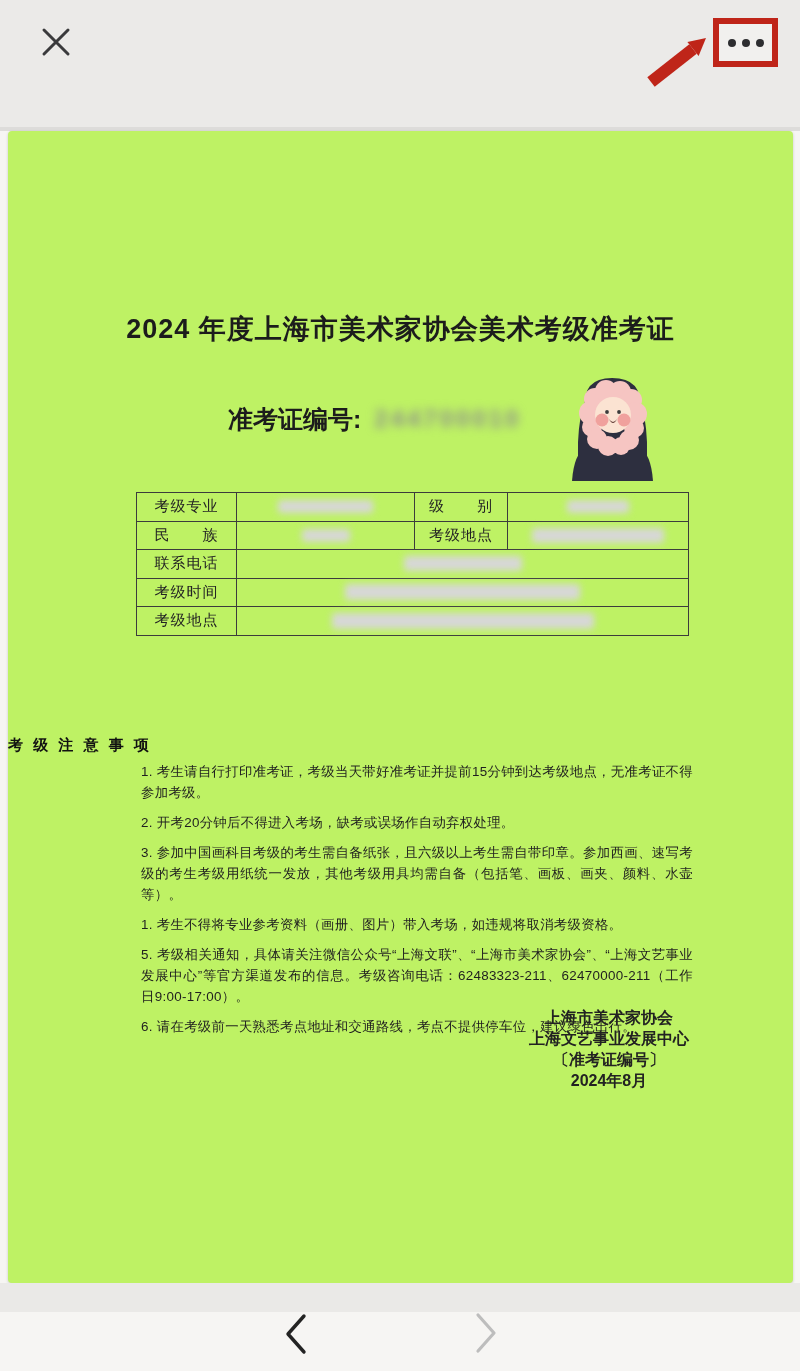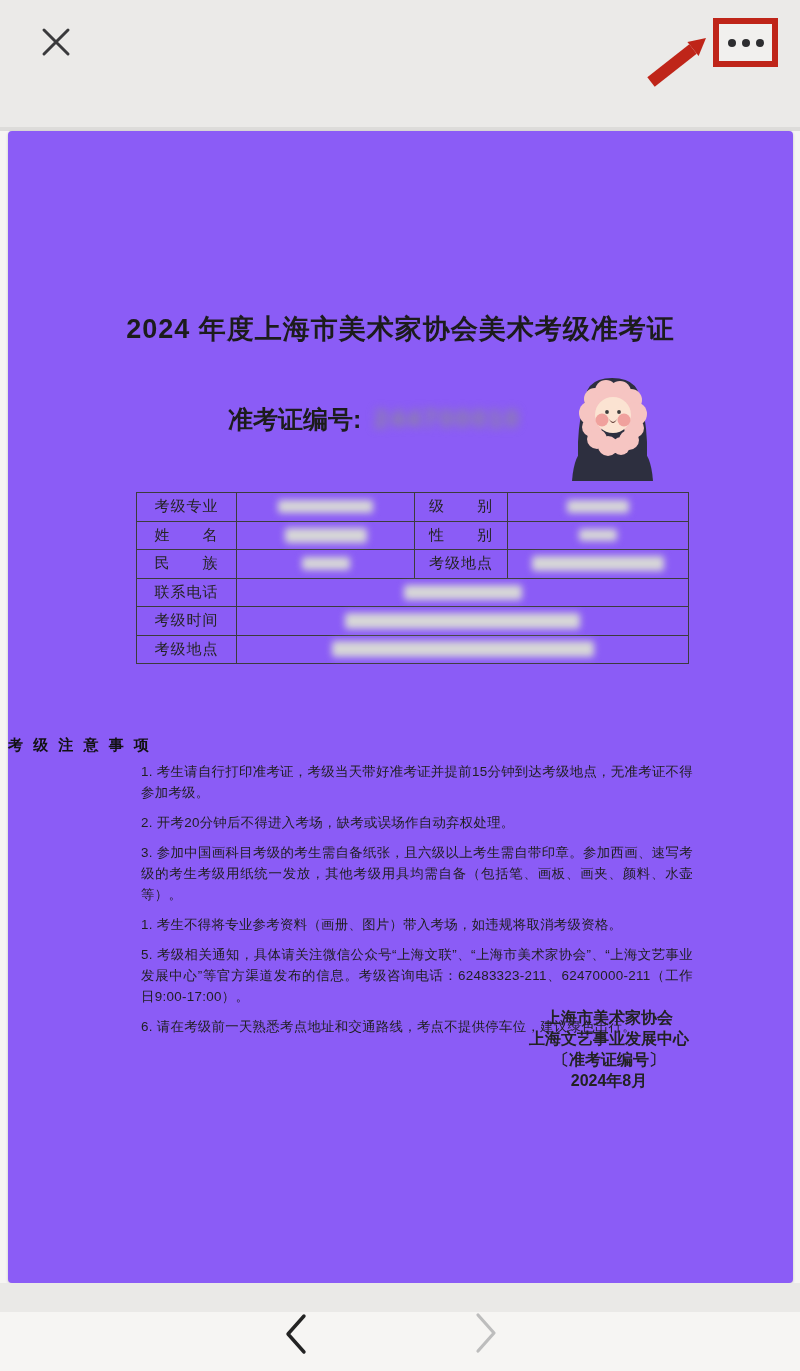--- a/index.html
+++ b/index.html
@@ -10,21 +10,21 @@
   
   .topbar{position:absolute;left:0;top:0;width:800px;height:131px;background:#ebeae8;}
   .topbar-edge{position:absolute;left:0;top:127px;width:800px;height:4px;background:#dddcda;}
   .close-btn{position:absolute;left:34px;top:20px;width:44px;height:44px;background:none;border:none;padding:2px;cursor:pointer;}
   .more-box{position:absolute;left:713px;top:18px;width:65px;height:49px;border:6px solid #bf2519;
             box-sizing:border-box;background:#f1f0ee;display:flex;align-items:center;justify-content:center;gap:6px;cursor:pointer;}
   .dot{width:8px;height:8px;border-radius:50%;background:#2d2d30;}
   .annot-arrow{position:absolute;left:643px;top:30px;width:72px;height:58px;pointer-events:none;}
 
   
-  .card{position:absolute;left:8px;top:131px;width:785px;height:1152px;background:#8b5cf6;
+  .card{position:absolute;left:8px;top:131px;width:785px;height:1152px;background:#bef264;
         border-radius:4px;box-shadow:0 1px 3px rgba(0,0,0,.18);}
   .doc-title{position:absolute;left:0;top:180px;width:100%;text-align:center;
              font-size:27px;font-weight:bold;color:#1c1c1c;letter-spacing:1px;}
   .ticket-row{position:absolute;left:220px;top:266px;height:44px;display:flex;align-items:center;}
   .ticket-label{font-size:25px;font-weight:bold;color:#1c1c1c;}
   .ticket-number{margin-left:13px;font-size:24px;font-weight:bold;color:#8d8d8d;
                  filter:blur(5px);letter-spacing:3px;user-select:none;}
   .avatar{position:absolute;left:556px;top:238px;width:97px;height:112px;}
 
   
@@ -124,30 +124,20 @@
         <td>考级专业</td>
         <td>
               <div class="blob" style="width:95px;height:13px"></div>
             </td>
         <td>级　　别</td>
         <td>
               <div class="blob" style="width:62px;height:13px"></div>
             </td>
       </tr>
       <tr>
-        <td>姓　　名</td>
-        <td>
-              <div class="blob" style="width:82px;height:15px"></div>
-            </td>
-        <td>性　　别</td>
-        <td>
-              <div class="blob" style="width:38px;height:12px"></div>
-            </td>
-      </tr>
-      <tr>
         <td>民　　族</td>
         <td>
               <div class="blob" style="width:48px;height:13px"></div>
             </td>
         <td>考级地点</td>
         <td>
               <div class="blob" style="width:132px;height:15px"></div>
             </td>
       </tr>
       <tr>

